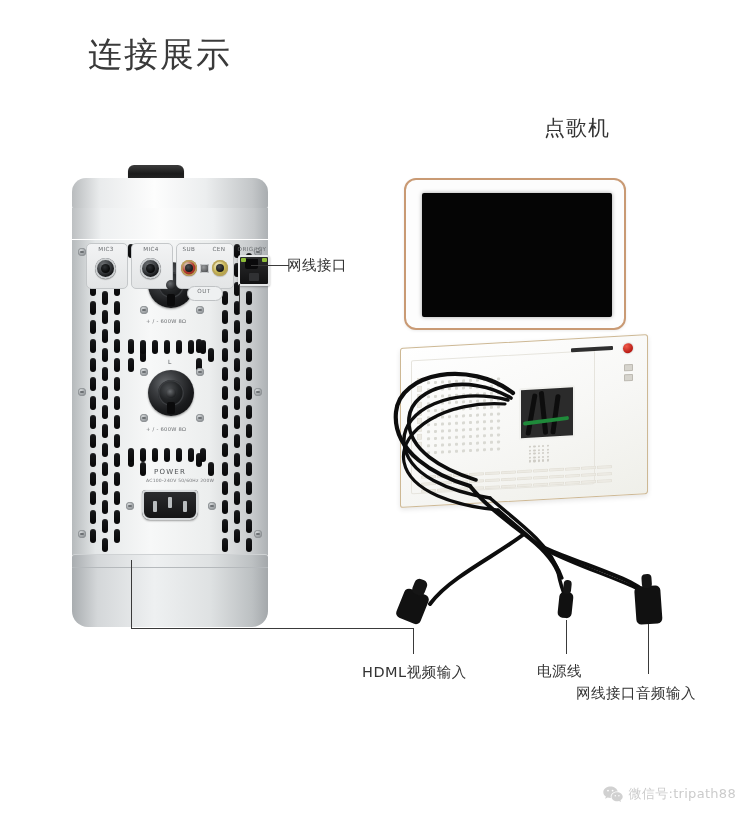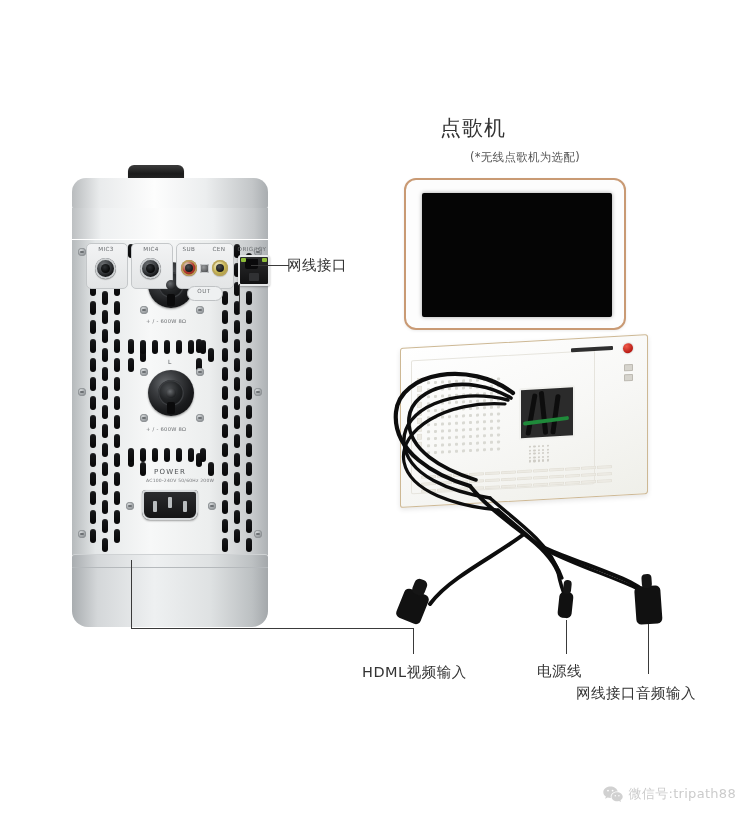--- a/index.html
+++ b/index.html
@@ -36,21 +36,21 @@
     font-weight: 500;
     white-space: nowrap;
   }
 
   
   .kbox-title {
     position: absolute;
     left: 440px;
     top: 114px;
     width: 170px;
-    text-align: left;
+    text-align: right;
     font-size: 21px;
     color: #333;
     letter-spacing: 1px;
   }
   .kbox-sub {
     position: absolute;
     left: 420px;
     top: 150px;
     width: 210px;
     text-align: center;
@@ -475,23 +475,23 @@
     font-size: 13px;
     color: #8c8c8c;
     letter-spacing: .3px;
   }
 </style>
 </head>
 <body>
 
 <div id="page">
 
+  <div class="page-title">连接展示</div>
 
   <div class="kbox-title">点歌机</div>
-  <div class="kbox-sub">(*无线点歌机为选配)</div>
 
   <div class="amp">
 
     <div class="amp-handle"></div>
     <div class="amp-topcap"></div>
     <div class="amp-band"></div>
 
     <div class="amp-panel">
       <div class="vents" id="vents">
           <div class="vent" style="left: 18px; top: 4px; height: 14px;"></div>

